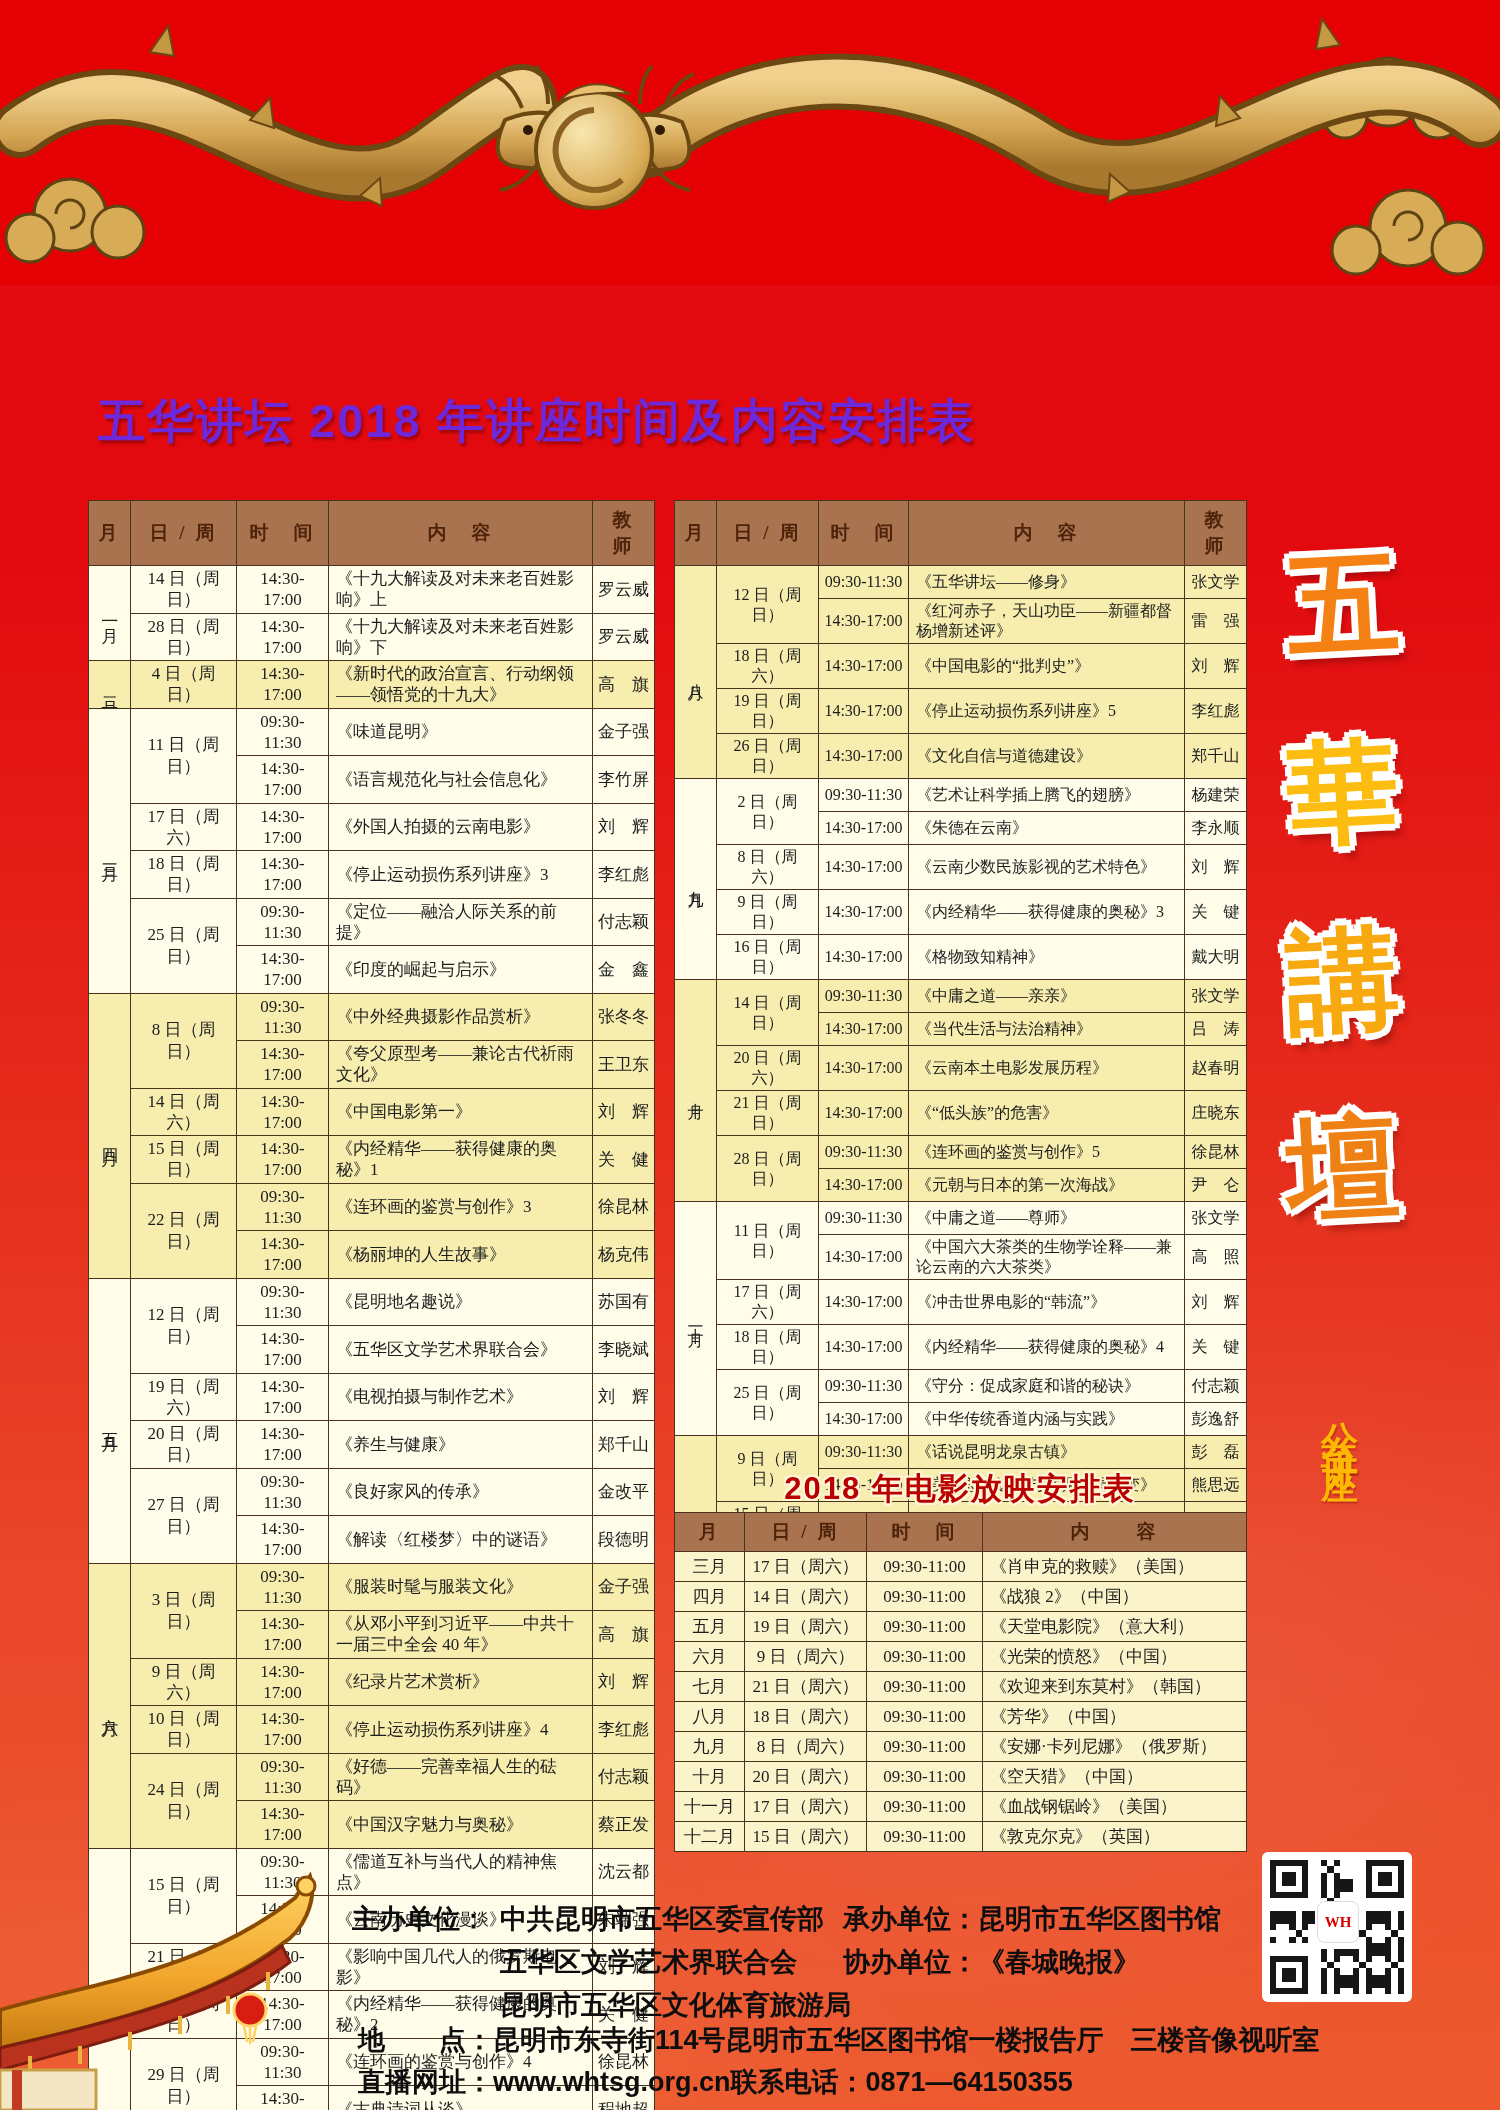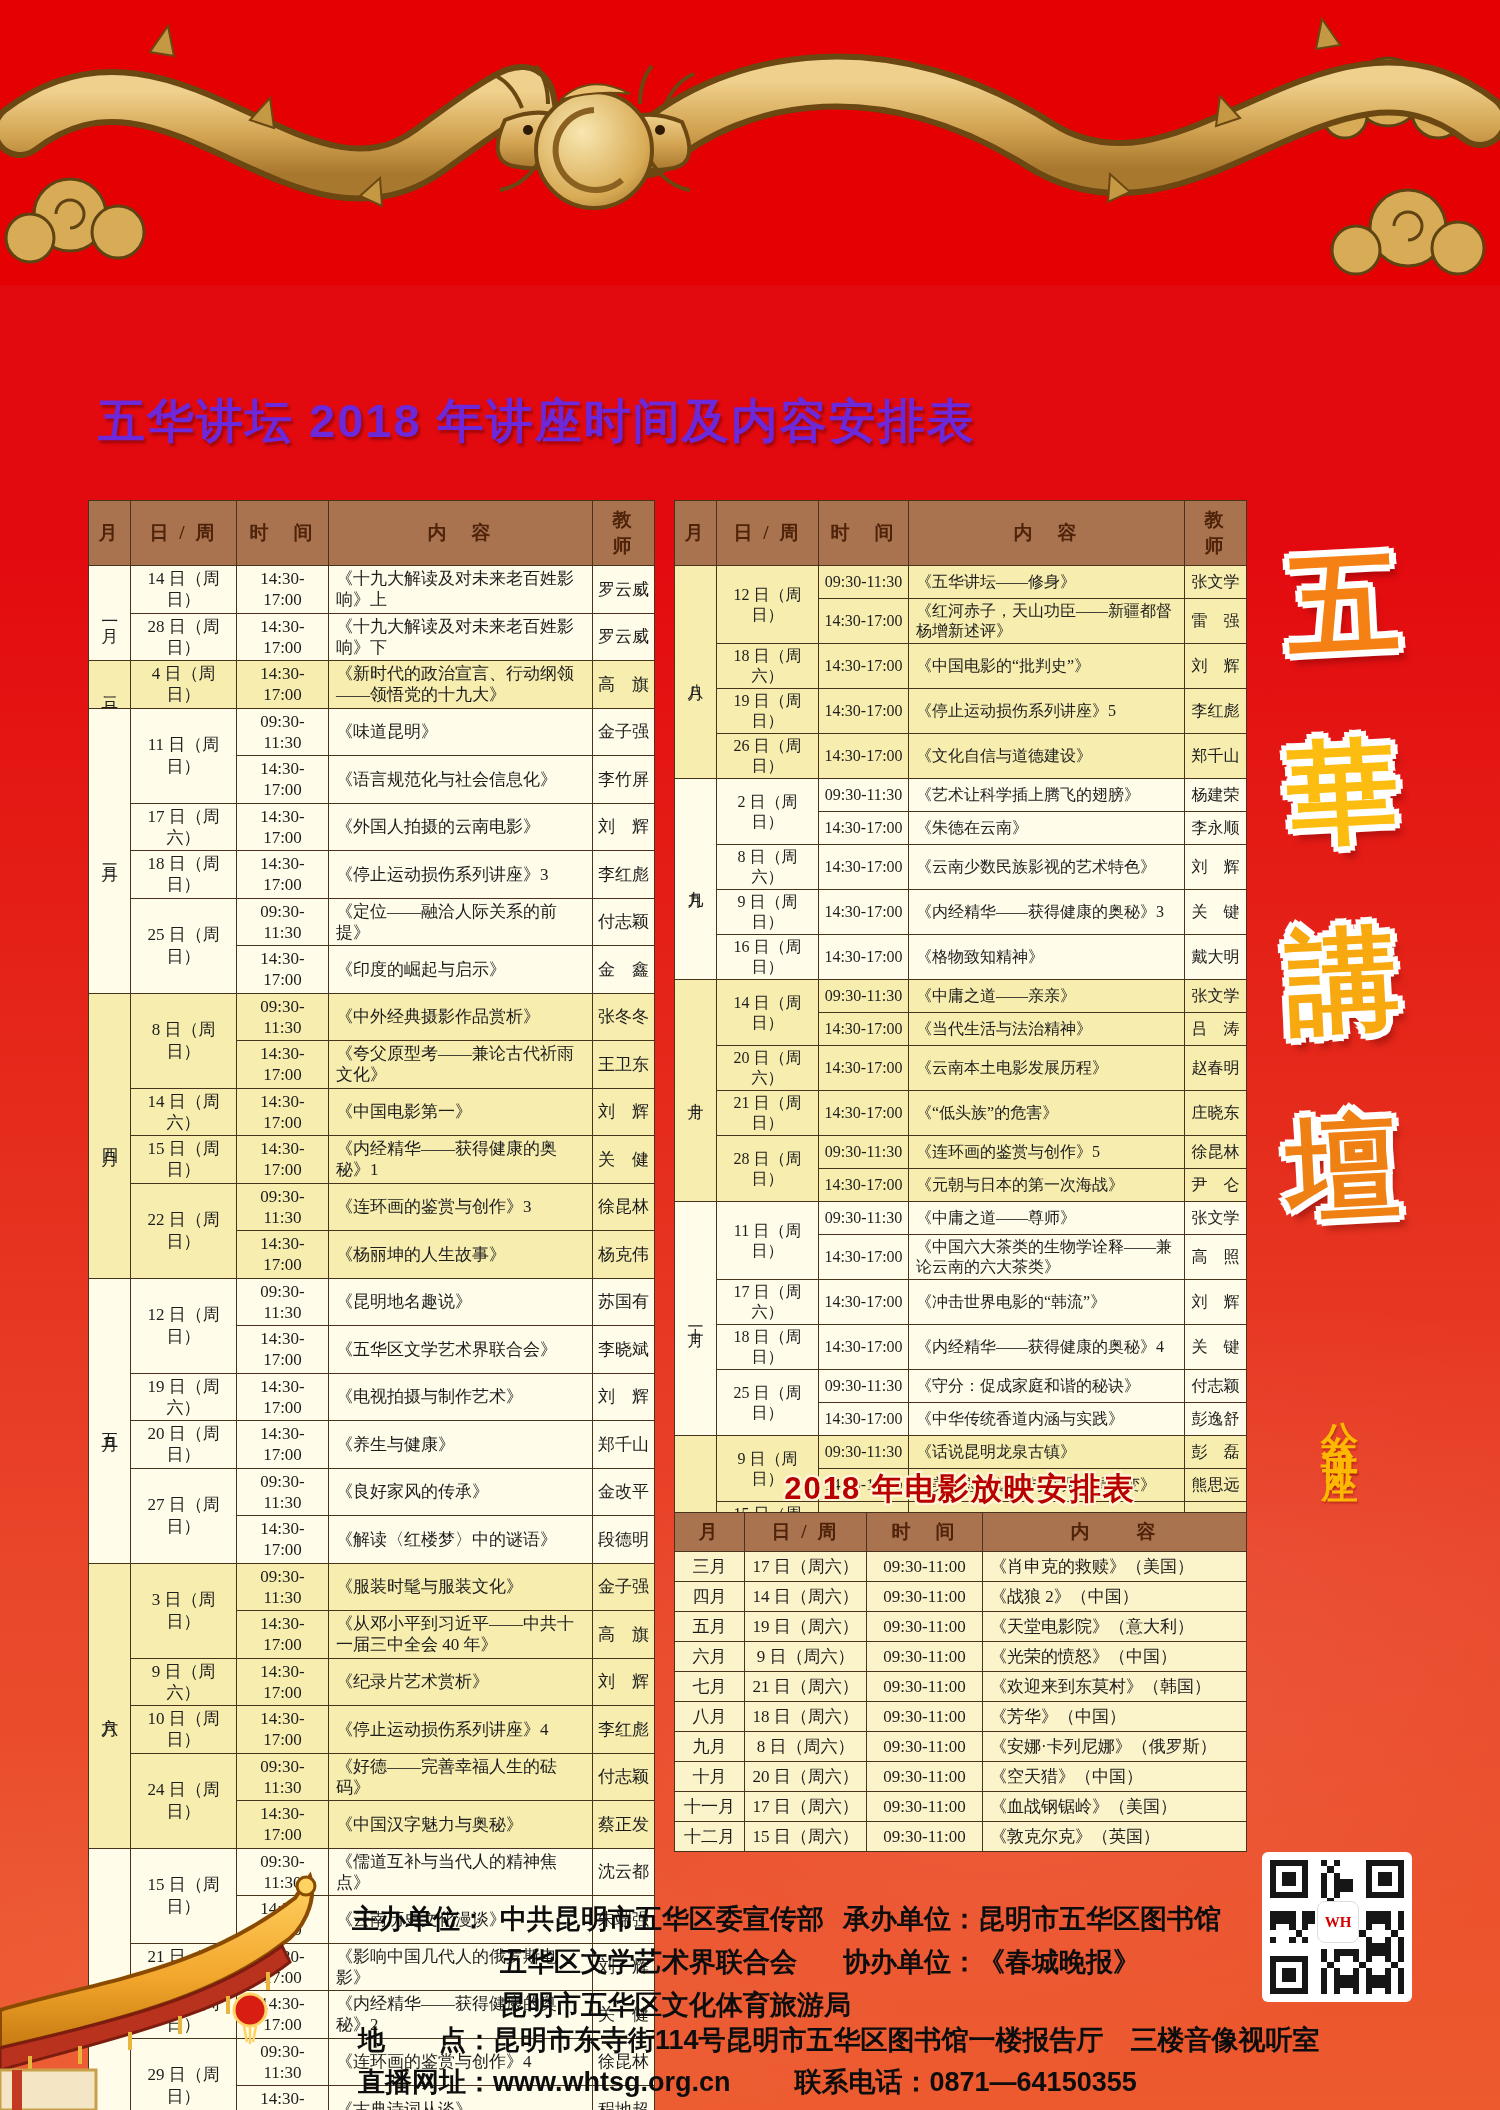--- a/index.html
+++ b/index.html
@@ -74,21 +74,21 @@
     text-shadow:1px 2px 2px rgba(120,0,0,.35);
   }
 
   .footer-text { color:#0d0d0d; font-weight:bold; }
   .org-block { position:absolute; left:352px; top:1898px; display:flex; font-size:27px;gap:13px; }
   .org-block .label { line-height:43px; white-space:nowrap; }
   .org-lines div { line-height:43px; white-space:nowrap; }
   .partner-block { position:absolute; left:843px; top:1898px; font-size:27px; }
   .partner-block div { line-height:43px; white-space:nowrap; }
   .address-line { position:absolute; left:358px; top:2022px; font-size:27px; white-space:nowrap; }
-  .live-line { position:absolute; left:358px; top:2064px; font-size:27px; white-space:nowrap; display:flex; gap:64px; }
+  .live-line { position:absolute; left:358px; top:2064px; font-size:27px; white-space:nowrap; display:flex; }
 
   .qr-box { position:absolute; left:1262px; top:1852px; width:150px; height:150px;
     background:#ffffff; border-radius:6px; padding:8px; box-sizing:border-box; }
   .qr-grid { position:relative; width:134px; height:134px; display:grid;
     grid-template-columns:repeat(21,1fr); grid-template-rows:repeat(21,1fr); }
   .qr-grid .on { background:#161616; }
   .finder { position:absolute; width:26px; height:26px; border:6px solid #161616; background:#fff; }
   .finder::after { content:""; position:absolute; left:6px; top:6px; width:14px; height:14px; background:#161616; }
   .f-tl { left:0; top:0; } .f-tr { right:0; top:0; } .f-bl { left:0; bottom:0; }
   .qr-logo { position:absolute; left:47px; top:41px; width:40px; height:40px; background:#fff;

